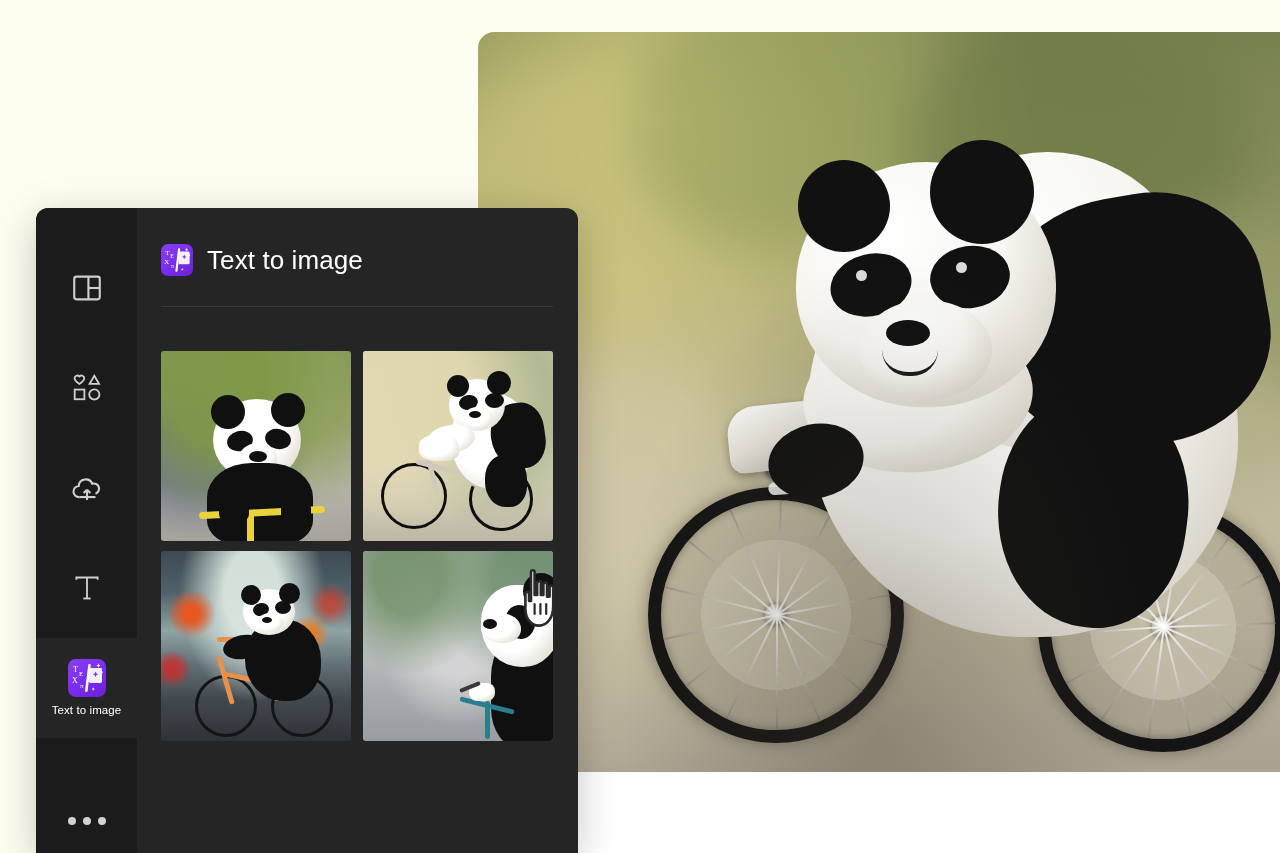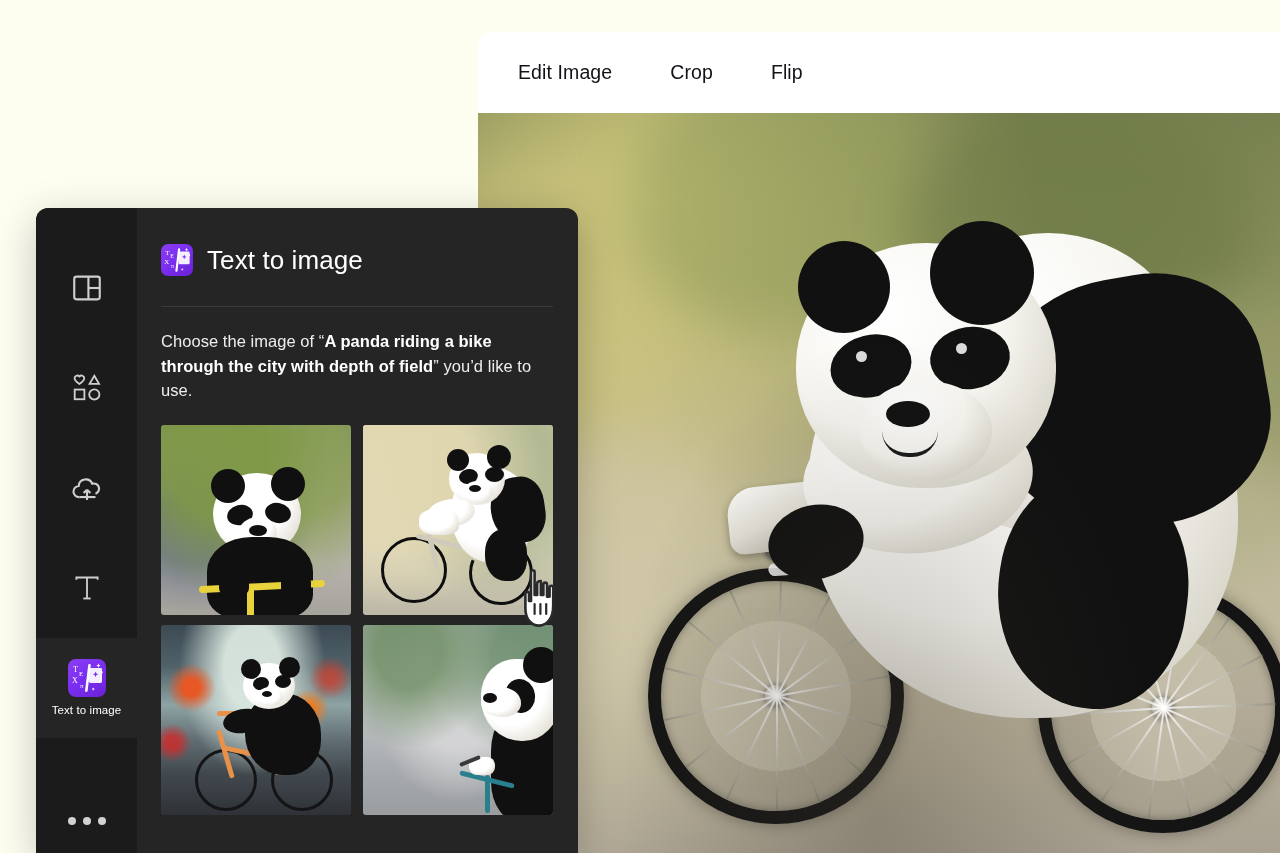--- a/index.html
+++ b/index.html
@@ -198,25 +198,20 @@
   .tk { position:absolute; border-radius:50%; border:3px solid #0e0e0e; }
 
   
   #cursor { position:absolute; left:517px; top:568px; width:56px; height:62px; pointer-events:none; }
 </style>
 </head>
 <body>
 
 <div id="image-window">
 
-  <div id="image-toolbar">
-    <div class="toolbar-btn">Edit Image</div>
-    <div class="toolbar-btn">Crop</div>
-    <div class="toolbar-btn">Flip</div>
-  </div>
 
   <div id="artwork">
 
     <div class="bokeh" style="left:-60px;top:40px;width:260px;height:300px;background:#c9c27e;"></div>
     <div class="bokeh" style="left:150px;top:-40px;width:300px;height:260px;background:#8e9a5a;"></div>
     <div class="bokeh" style="left:430px;top:-30px;width:340px;height:300px;background:#6d7a46;opacity:.6;"></div>
     <div class="bokeh" style="left:620px;top:180px;width:260px;height:280px;background:#9aa06a;opacity:.45;"></div>
     <div class="bokeh" style="left:-40px;top:330px;width:300px;height:240px;background:#cfc6a6;opacity:.5;"></div>
     <div class="bokeh" style="left:560px;top:330px;width:300px;height:240px;background:#c5bca0;opacity:.5;"></div>
     <div class="bokeh" style="left:240px;top:470px;width:420px;height:200px;background:#b9b097;opacity:.45;"></div>
@@ -389,21 +384,20 @@
             <path d="M25.2 28.4l.5 1.2 1.2.5-1.2.5-.5 1.2-.5-1.2-1.2-.5 1.2-.5z"></path>
             <circle cx="33.6" cy="13.4" r="1.1"></circle>
           </g>
         </svg>
       </span>
       <div id="panel-title">Text to image</div>
     </div>
 
     <div id="divider"></div>
 
-    <div id="panel-desc"><span>Choose the image of “</span><b>A panda riding a bike through the city with depth of field</b><span>” you’d like to use.</span></div>
 
     <div id="thumb-grid">
 
       <div class="thumb t1">
         <div class="ph">
           <div class="tw" style="left:52px;top:48px;width:88px;height:82px;"></div>
           <div class="tb" style="left:50px;top:44px;width:34px;height:34px;"></div>
           <div class="tb" style="left:110px;top:42px;width:34px;height:34px;"></div>
           <div class="tb" style="left:66px;top:80px;width:26px;height:20px;transform:rotate(-14deg);"></div>
           <div class="tb" style="left:104px;top:78px;width:26px;height:20px;transform:rotate(12deg);"></div>

